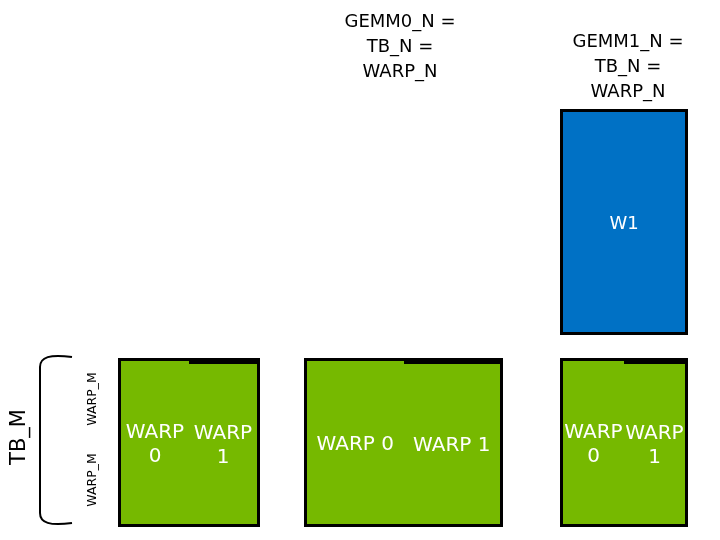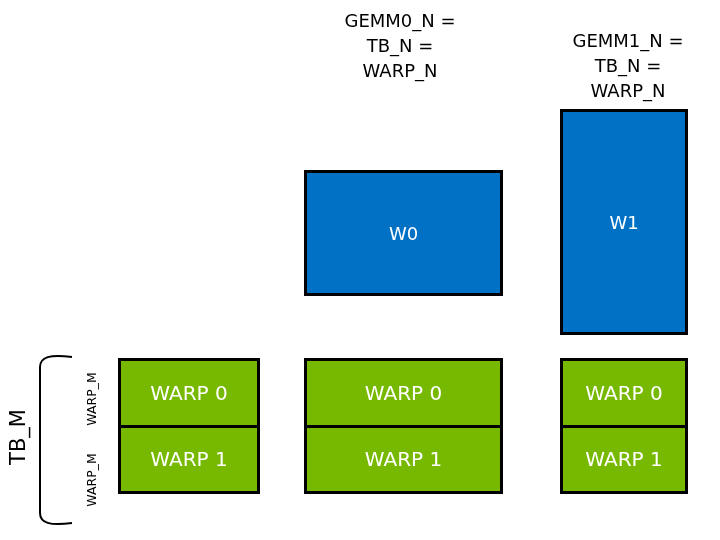--- a/index.html
+++ b/index.html
@@ -18,24 +18,24 @@
   #hdr1{left:548px;margin-top:20px;}
   .bluebox{
     position:absolute;background:var(--blue,#0071c5);
     border:3px solid var(--border,#000);box-sizing:border-box;
     display:flex;align-items:center;justify-content:center;
     color:var(--box_text,#fff);font-size:18px;
   }
   #w0{left:304px;top:170px;width:199px;height:126px;}
   #w1{left:560px;top:109px;width:128px;height:226px;}
   .grid{
-    position:absolute;top:358px;height:136px;
+    position:absolute;top:358px;height:169px;
     border:3px solid var(--border,#000);box-sizing:border-box;
     background:var(--green,#76b900);
-    display:flex;flex-direction:column;text-align:center;
+    display:flex;flex-direction:row;text-align:center;
   }
   #grid0{left:118px;width:142px;}
   #grid1{left:304px;width:199px;}
   #grid2{left:560px;width:128px;}
   .cell{
     flex:1;display:flex;align-items:center;justify-content:center;
     color:var(--box_text,#fff);font-size:20px;
   }
   .cell + .cell{border-top:3px solid var(--border,#000);}
   .rot{
@@ -54,23 +54,20 @@
 <div class="canvas">
 
   <div class="hdr" id="hdr0">GEMM0_N =
 TB_N =
 WARP_N</div>
 
   <div class="hdr" id="hdr1">GEMM1_N =
 TB_N =
 WARP_N</div>
 
-  <div class="bluebox" id="w0">
-    <span>W0</span>
-  </div>
 
   <div class="bluebox" id="w1">
     <span>W1</span>
   </div>
 
   <div class="grid" id="grid0">
     <div class="cell">
       <span>WARP 0</span>
     </div>
     <div class="cell">

